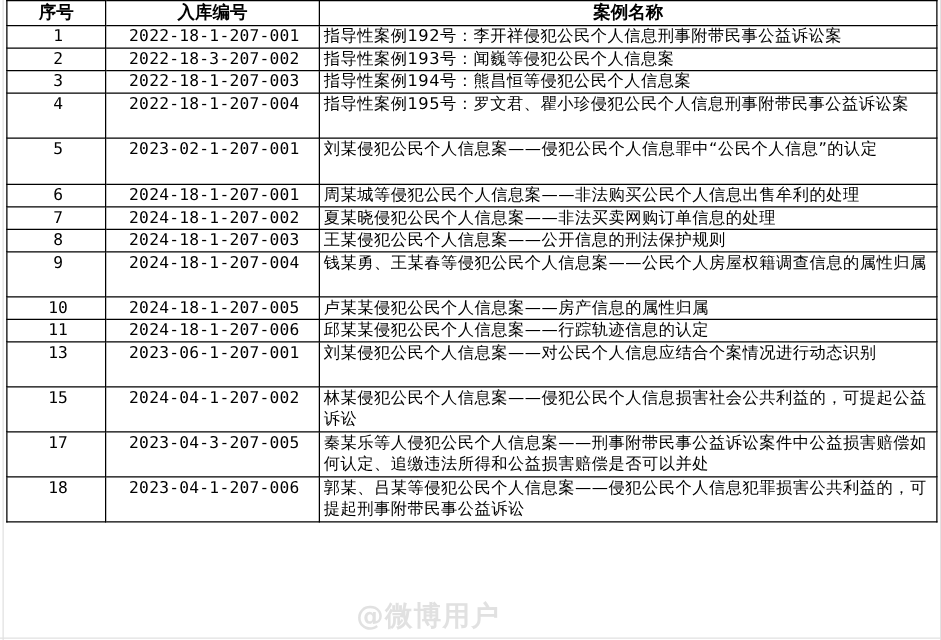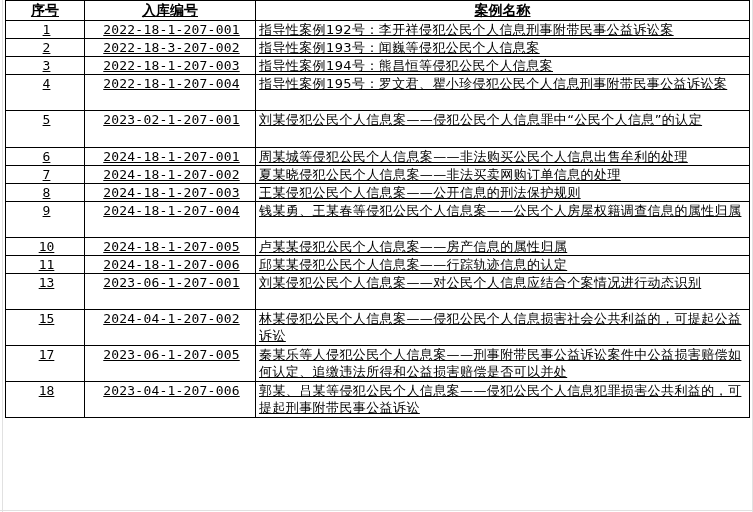--- a/index.html
+++ b/index.html
@@ -35,21 +35,20 @@
       background: #fff;
     }
     table.cases td, table.cases th {
       border: 1px solid #000;
       padding: 0 0 0 3px;
       font-size: 13px;
       line-height: 17px;
       vertical-align: top;
       overflow: hidden;
       white-space: normal;
-      text-decoration: underline;
     }
     table.cases th {
       font-weight: bold;
       text-align: center;
       vertical-align: middle;
       font-size: 14px;
       height: 19px;
       padding: 0;
     }
     td.num {
@@ -167,24 +166,25 @@
           <td class="code">2023-06-1-207-001</td>
           <td class="name">刘某侵犯公民个人信息案——对公民个人信息应结合个案情况进行动态识别</td>
         </tr>
         <tr style="height: 36px; margin-top: 40px;">
           <td class="num">15</td>
           <td class="code">2024-04-1-207-002</td>
           <td class="name">林某侵犯公民个人信息案——侵犯公民个人信息损害社会公共利益的，可提起公益诉讼</td>
         </tr>
         <tr style="height: 36px;">
           <td class="num">17</td>
-          <td class="code">2023-06-1-207-005</td>
+          <td class="code">2023-04-3-207-005</td>
           <td class="name">秦某乐等人侵犯公民个人信息案——刑事附带民事公益诉讼案件中公益损害赔偿如何认定、追缴违法所得和公益损害赔偿是否可以并处</td>
         </tr>
         <tr style="height: 36px;">
           <td class="num">18</td>
           <td class="code">2023-04-1-207-006</td>
           <td class="name">郭某、吕某等侵犯公民个人信息案——侵犯公民个人信息犯罪损害公共利益的，可提起刑事附带民事公益诉讼</td>
         </tr>
       </tbody>
   </table>
 
+  <div class="watermark">@微博用户</div>
 </div>
 
 </body></html>

